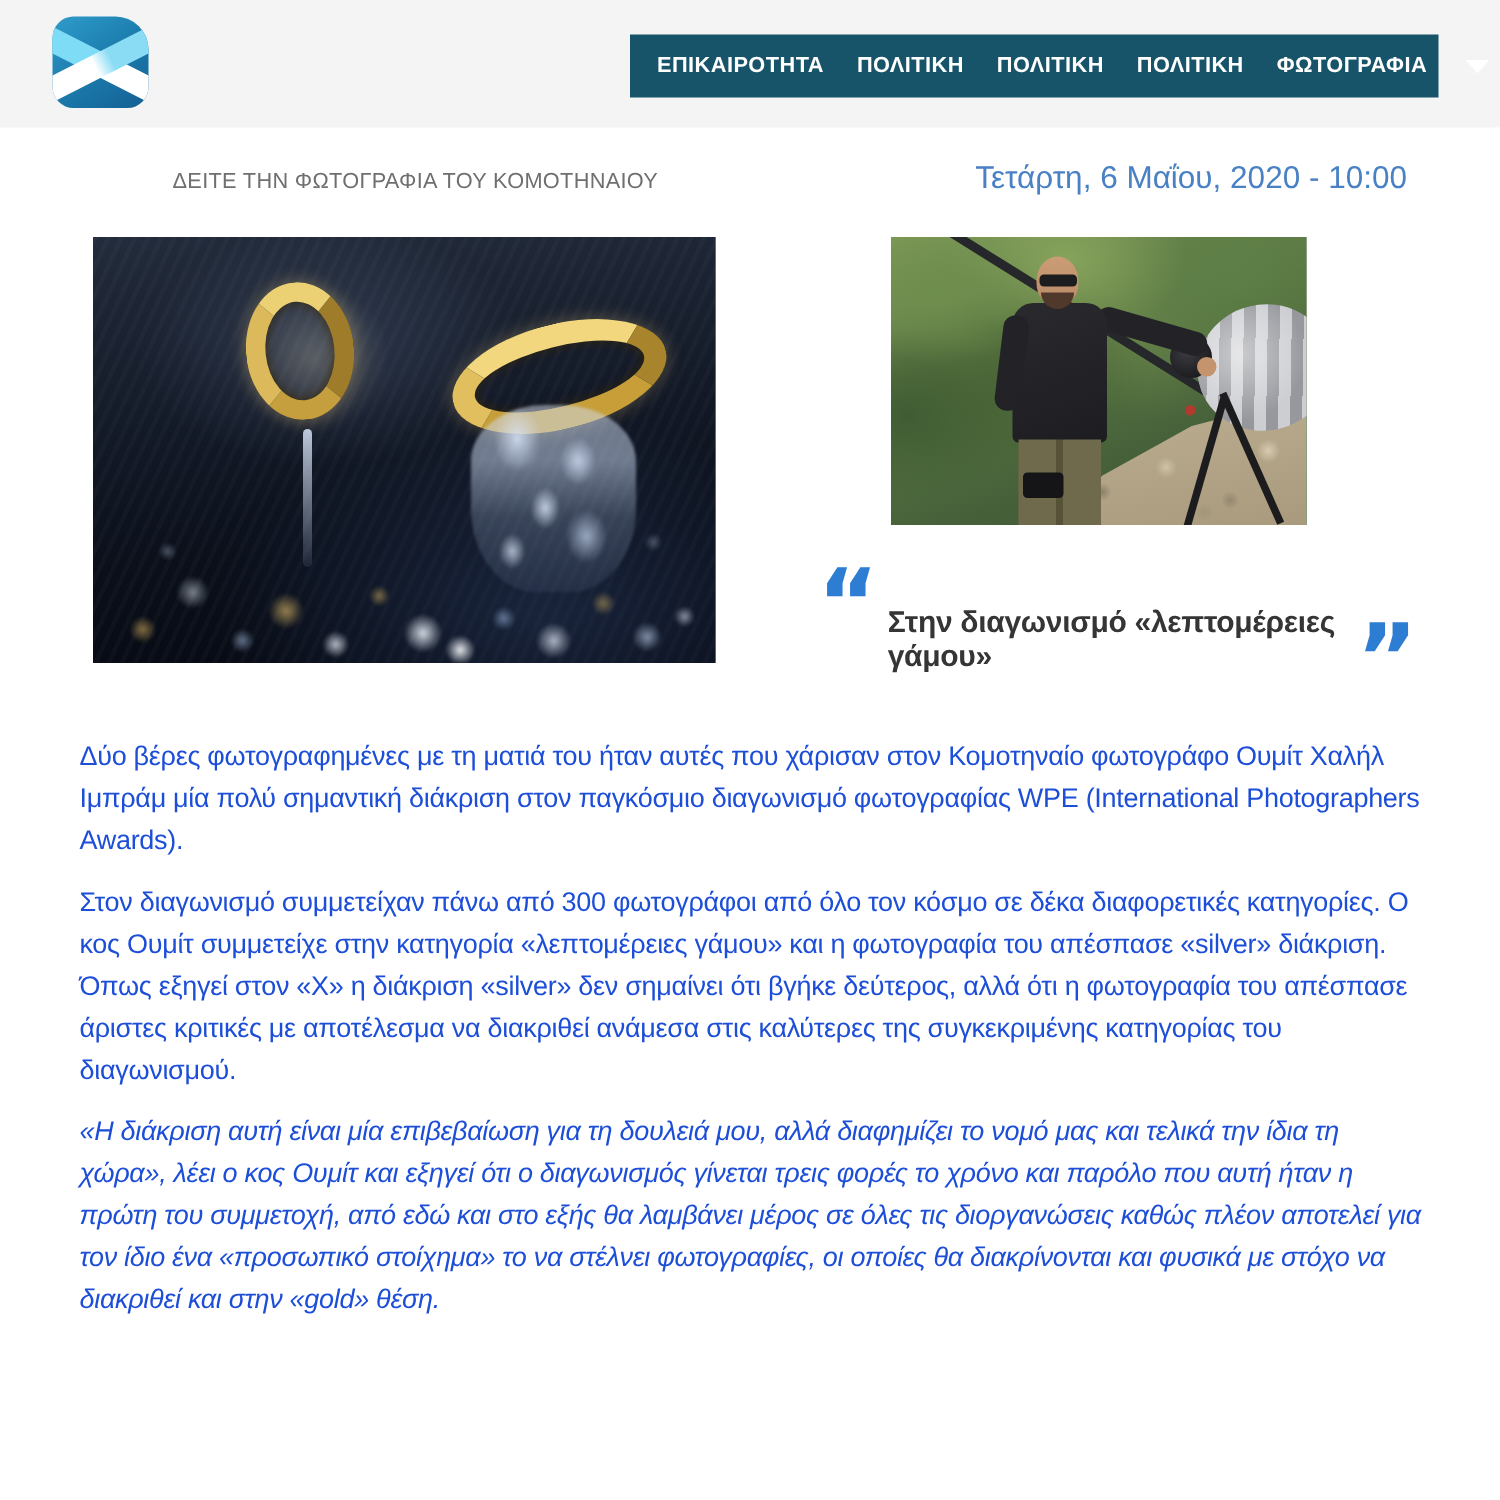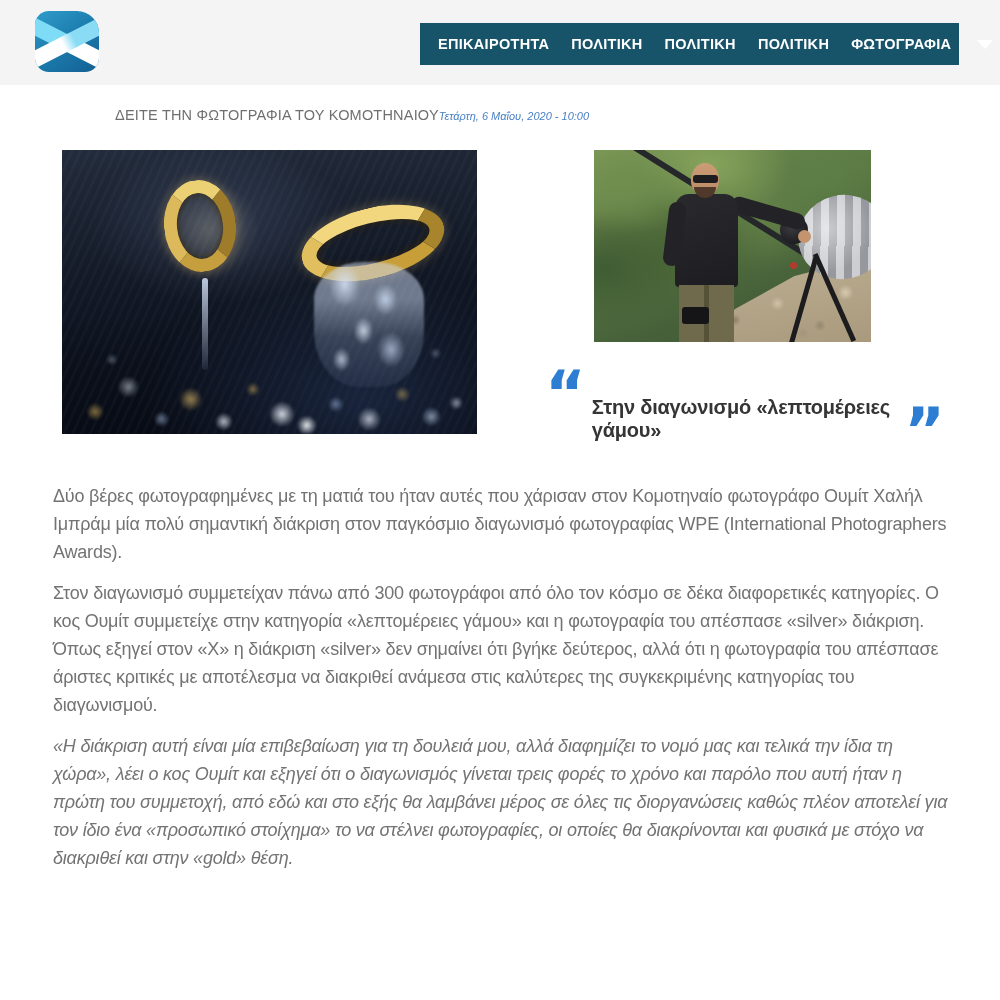--- a/index.html
+++ b/index.html
@@ -19,24 +19,24 @@
   .logo-text { margin-left:10px; font-size:44px; font-weight:bold; color:#1d5474; letter-spacing:0.5px; }
 
   .main-nav { position:absolute; left:420px; top:23px; width:539px; height:42px; background:#175469;
               display:flex; align-items:center; padding:0 18px; gap:22px; }
   .nav-item { color:#ffffff; font-size:14.5px; font-weight:bold; letter-spacing:0.3px;
               text-decoration:none; cursor:pointer; white-space:nowrap; }
   .nav-caret { width:0; height:0; margin-left:4px; border-left:8px solid transparent;
                border-right:8px solid transparent; border-top:9px solid #ffffff; cursor:pointer; }
 
   
-  .meta-row { display:flex; align-items:baseline;
+  .meta-row { display:flex; justify-content:space-between; align-items:baseline;
               margin:22px 62px 0 115px; }
   .kicker { font-size:14.5px; color:#6f6f6f; letter-spacing:0.2px; }
-  .date { font-size:11px; font-style:italic; color:#4a80c4; }
+  .date { font-size:21px; color:#4a80c4; }
   .headline { margin:14px 100px 0 113px; max-width:740px; font-size:31px; font-weight:normal;
               line-height:35px; color:#3e3e3e; letter-spacing:-0.3px; }
 
   
   .media-row { display:flex; margin:27px 0 0 62px; }
   .photo-left { position:relative; width:415px; height:284px; overflow:hidden; background:#0a0f1a; }
   .right-col { width:400px; margin-left:68px; }
   .photo-right { position:relative; width:277px; height:192px; margin-left:49px; overflow:hidden; background:#4c6a3c; }
 
   
@@ -135,21 +135,21 @@
   
   .pull-quote { display:flex; align-items:flex-start; margin-top:32px; width:400px; }
   .q-open, .q-close { font-family:"DejaVu Sans",sans-serif; font-weight:bold; color:#2d7dd2;
                       font-size:62px; line-height:40px; }
   .q-open { margin-right:6px; }
   .q-close { margin-left:6px; align-self:flex-end; line-height:22px; }
   .q-text { font-size:20px; font-weight:bold; color:#353535; padding-top:22px; letter-spacing:-0.2px; }
 
   
   .body-text { margin:40px 52px 0 53px; }
-  .body-text p { font-size:18px; line-height:28px; color:#737373; margin-bottom:13px; letter-spacing:-0.2px; }
+  .body-text p { font-size:18px; line-height:28px; color:#1d4ed8; margin-bottom:13px; letter-spacing:-0.2px; }
   .body-text p.italic { font-style:italic; }
 </style>
 </head>
 <body>
 
 <div class="page">
 
   <header class="site-header">
     <div class="logo">
       <div class="logo-icon">

